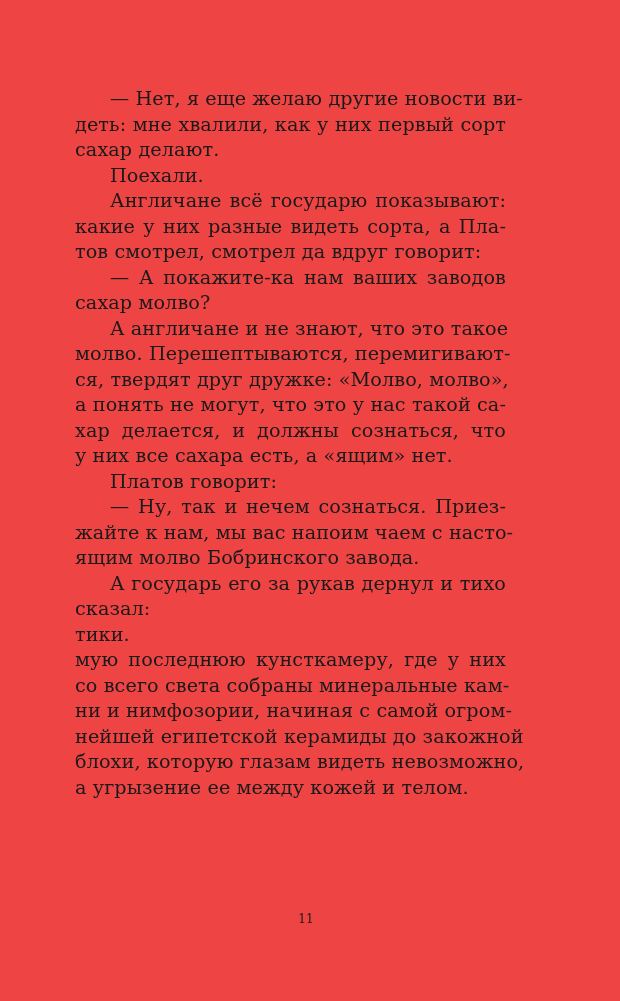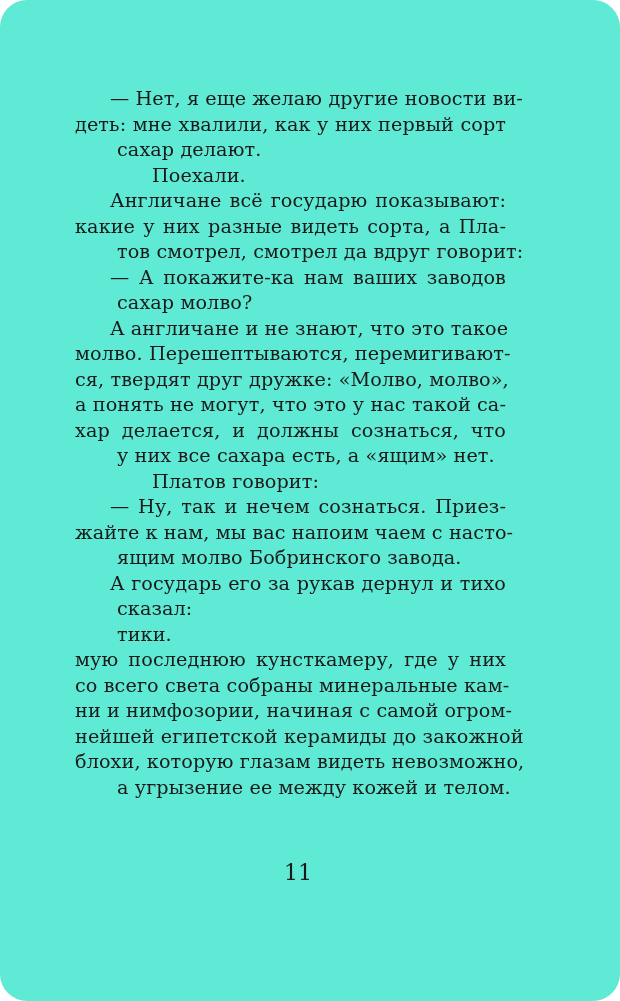--- a/index.html
+++ b/index.html
@@ -11,22 +11,21 @@
       width: 620px;
       height: 1001px;
       position: relative;
       overflow: hidden;
     }
     .page {
       position: absolute;
       left: 0; top: 0;
       width: 620px;
       height: 1001px;
-      background: #5eead4;
-      border-radius: 27px;
+      background: #ef4444;
     }
     .text-column {
       position: absolute;
       left: 75px;
       top: 86px;
       width: 431px;
       font-family: "DejaVu Serif", "Liberation Serif", serif;
       font-size: 19.2px;
       line-height: 25.5px;
       color: #1a1a1a;
@@ -34,43 +33,42 @@
     .line {
       display: block;
       white-space: nowrap;
       height: 25.5px;
       text-align: justify;
       text-align-last: justify;
       letter-spacing: 0.1px;
     }
     .line.last {
       text-align-last: left;
-      margin-left: 42px;
     }
     .line.indent {
       padding-left: 35px;
     }
     .line.indent.full {
       width: calc(100% - 35px);
     }
     .line.full {
       width: 100%;
     }
     .it {
     }
     .page-number {
       position: absolute;
-      top: 860px;
+      top: 912px;
       left: 0;
       width: 580px;
       text-align: center;
       font-family: "DejaVu Serif", "Liberation Serif", serif;
-      font-size: 22px;
+      font-size: 12px;
       color: #1a1a1a;
-      padding-left: 8px;
+      padding-left: 16px;
     }
   </style>
 </head>
 <body>
 
 <div class="page">
   <div class="text-column">
     <span class="line indent full">— Нет, я еще желаю другие новости ви-</span>
     <span class="line full">деть: мне хвалили, как у них первый сорт</span>
     <span class="line last">сахар делают.</span>

